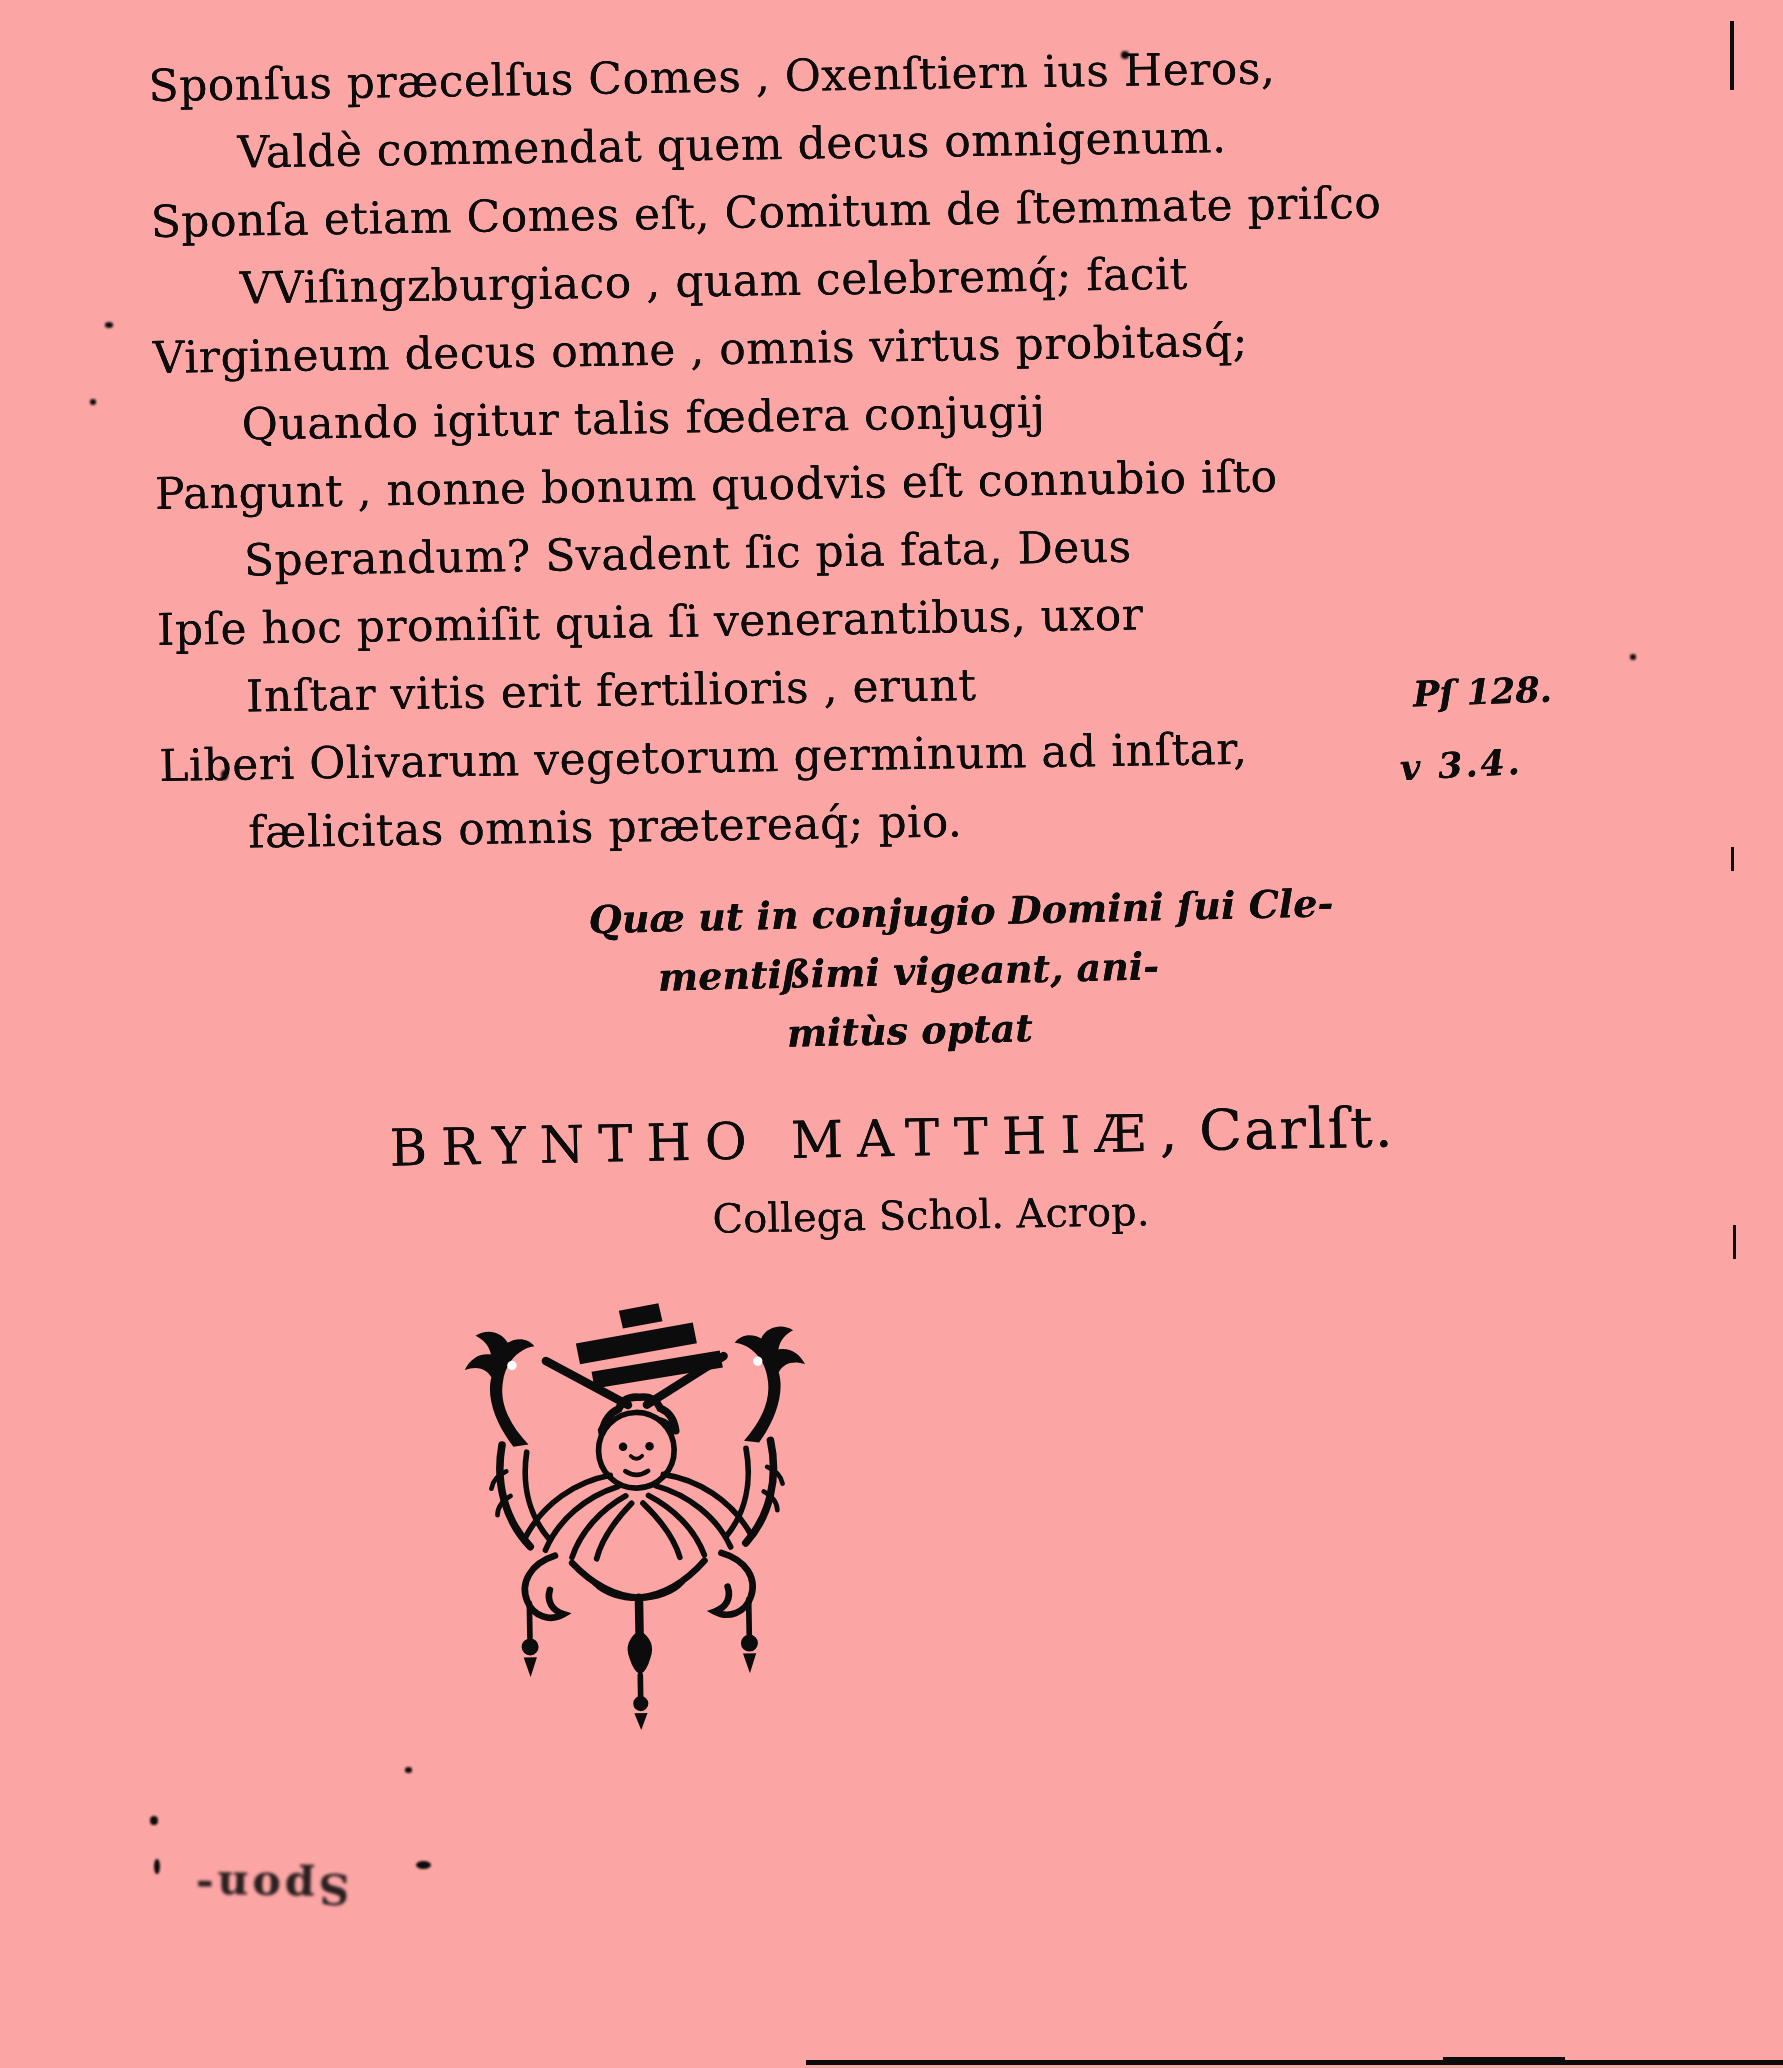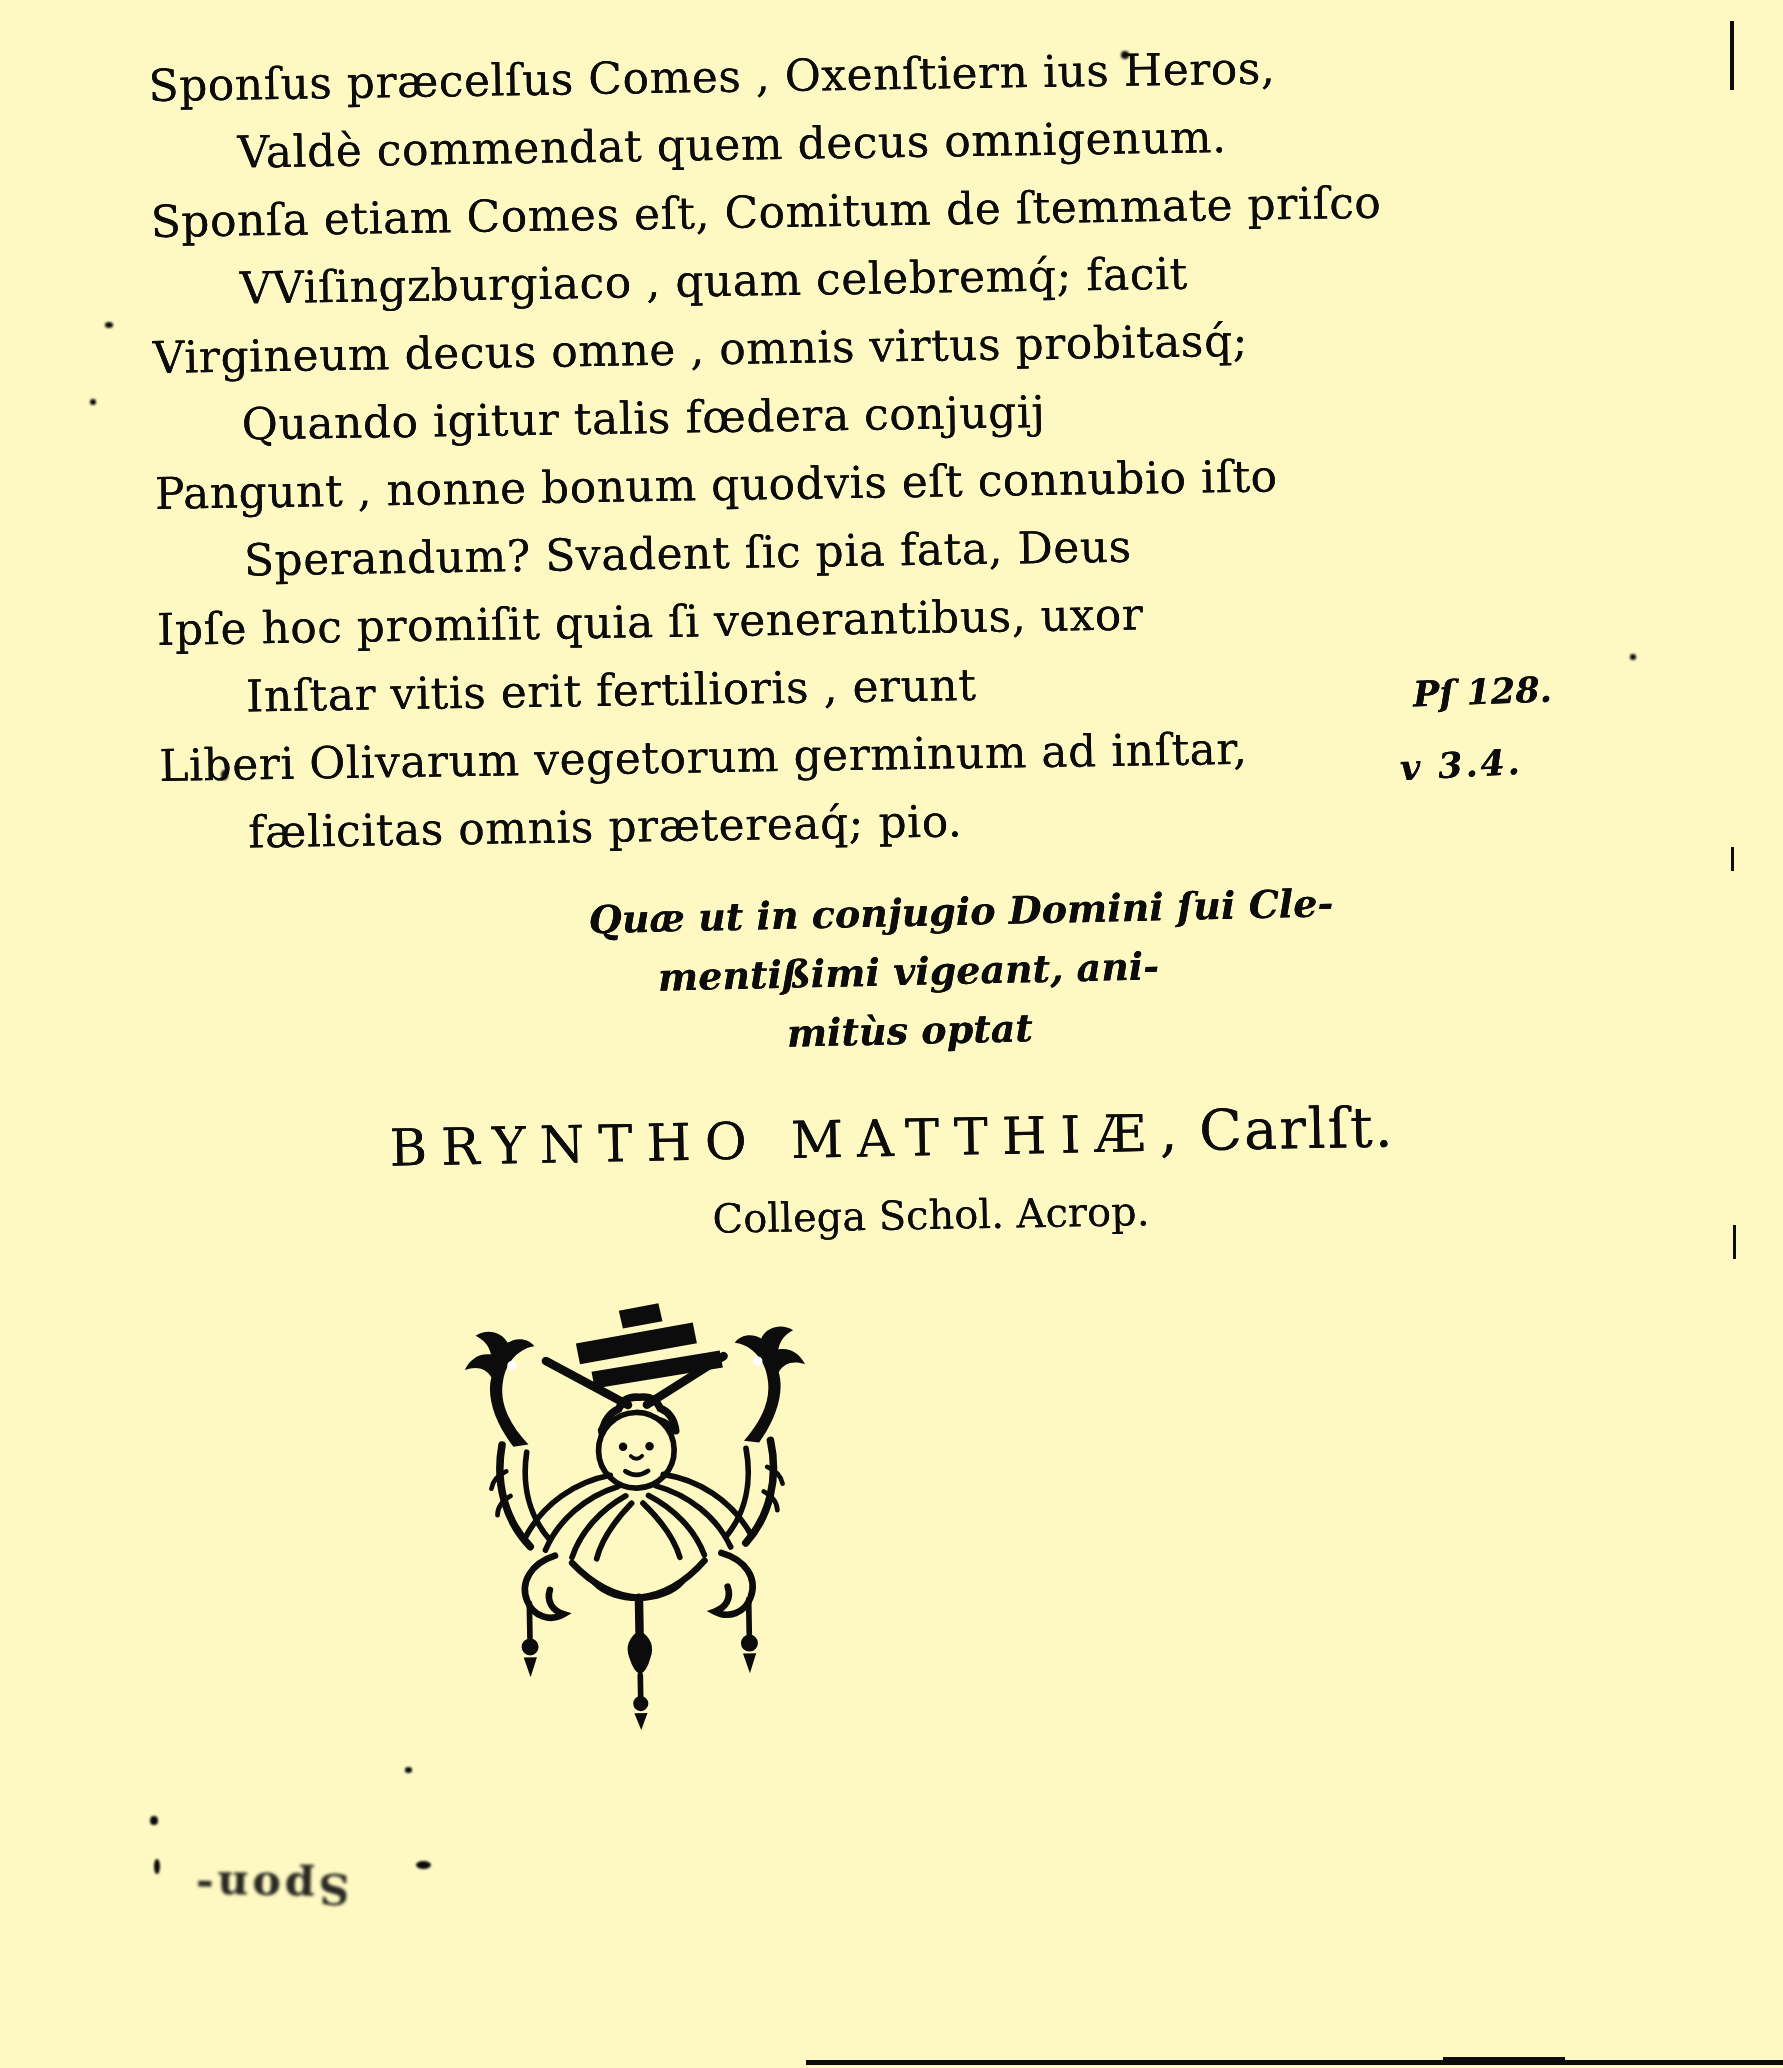--- a/index.html
+++ b/index.html
@@ -1,19 +1,19 @@
 <!DOCTYPE html>
 <html style="font-size:15px"><head>
 <meta charset="utf-8">
 <style>
   * { margin:0; padding:0; box-sizing:border-box; }
   html,body { background:#ffffff; }
   .page {
     position:relative; width:1784px; height:2069px;
-    background:#fef9c3; color:#0c0c0c; overflow:hidden;
+    background:#fca5a5; color:#0c0c0c; overflow:hidden;
     font-family:"DejaVu Serif", serif;
   }
   
   .poem {
     position:absolute; left:148px; top:52px; width:1387px;
     transform:rotate(-0.9deg); transform-origin:left top;
   }
   .poem-line {
     font-size:44px; line-height:68px; white-space:nowrap;
     letter-spacing:0.5px; text-shadow:0 0 0.6px #000;

